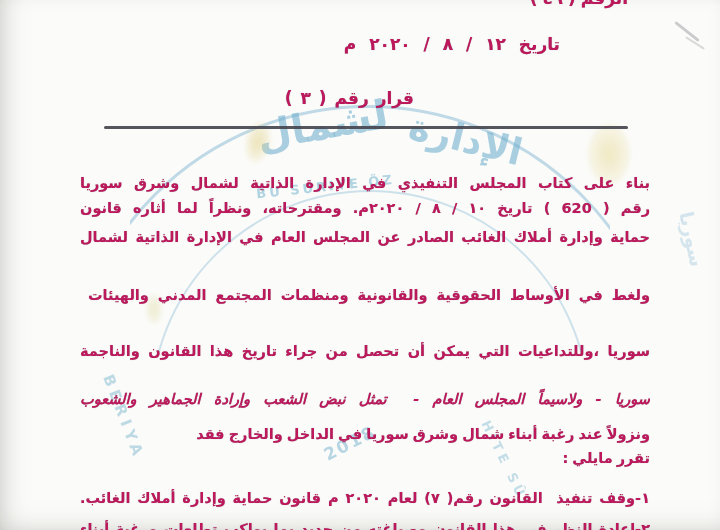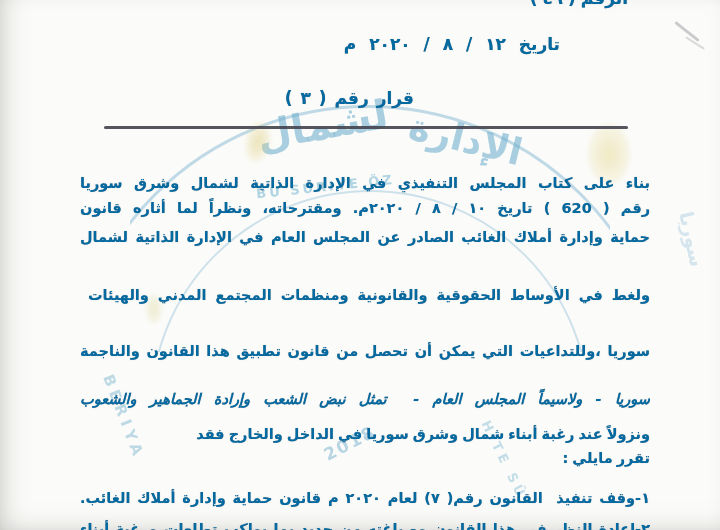--- a/index.html
+++ b/index.html
@@ -5,21 +5,21 @@
   html,body{margin:0;padding:0;background:#e8e8e6;}
   .page{
     position:relative;width:720px;height:530px;overflow:hidden;
     background:#fbfbf9;
     font-family:"DejaVu Sans",sans-serif;
     box-shadow:inset 16px -12px 30px -20px rgba(115,115,110,.55),
                inset -5px 6px 20px -16px rgba(150,150,150,.35);
   }
   
   .txt{
-    position:absolute;direction:rtl;color:#0369a1;font-weight:700;
+    position:absolute;direction:rtl;color:#be185d;font-weight:700;
     text-shadow:0 0 .7px rgba(62,62,71,.55);
     white-space:normal;z-index:2;line-height:24px;font-size:14.5px;
     word-spacing:-1px;
   }
   .ln{left:80px;right:70px;height:27px;overflow:hidden;}
   .just{text-align:justify;text-align-last:justify;}
   .ralign{text-align:right;}
   .hdr{font-size:17px;line-height:24px;}
   .rule{
     position:absolute;left:104px;width:524px;height:3px;top:126px;
@@ -62,21 +62,21 @@
 
   <div class="txt hdr ralign" style="right:92px;top:-14px;">الرقم ( ٤٦ )</div>
   <div class="txt hdr ralign" style="right:160px;top:32px;word-spacing:7px;">تاريخ ١٢ / ٨ / ٢٠٢٠ م</div>
   <div class="txt hdr ralign" style="right:306px;top:86px;word-spacing:2px;">قرار رقم ( ٣ )</div>
   <div class="rule"></div>
 
   <div class="txt ln just" style="top:171px;">بناء على كتاب المجلس التنفيذي في الإدارة الذاتية لشمال وشرق سوريا</div>
   <div class="txt ln just" style="top:196px;">رقم ( 620 ) تاريخ ١٠ / ٨ / ٢٠٢٠م. ومقترحاته، ونظراً لما أثاره قانون</div>
   <div class="txt ln just" style="top:225px;">حماية وإدارة أملاك الغائب الصادر عن المجلس العام في الإدارة الذاتية لشمال</div>
   <div class="txt ln just" style="top:283px;margin-left:8px;">ولغط في الأوساط الحقوقية والقانونية ومنظمات المجتمع المدني والهيئات</div>
-  <div class="txt ln just" style="top:339px;">سوريا ،وللتداعيات التي يمكن أن تحصل من قانون تطبيق هذا القانون والناجمة</div>
+  <div class="txt ln just" style="top:339px;">سوريا ،وللتداعيات التي يمكن أن تحصل من جراء تاريخ هذا القانون والناجمة</div>
   <div class="txt ln just" style="top:387px;font-style:italic;">سوريا - ولاسيماً المجلس العام -&nbsp; تمثل نبض الشعب وإرادة الجماهير والشعوب</div>
   <div class="txt ln ralign" style="top:422px;text-align:right;">ونزولاً عند رغبة أبناء شمال وشرق سوريا في الداخل والخارج فقد</div>
 
   <div class="txt ln ralign" style="top:446px;">تقرر مايلي :</div>
   <div class="txt ln just" style="top:486px;">١-وقف تنفيذ &nbsp;القانون رقم( ٧) لعام ٢٠٢٠ م قانون حماية وإدارة أملاك الغائب.</div>
   <div class="txt ln just" style="top:517px;">٢-إعادة النظر في هذا القانون وصياغته من جديد بما يواكب تطلعات ورغبة أبناء</div>
 
 </div>
 
 </body></html>

